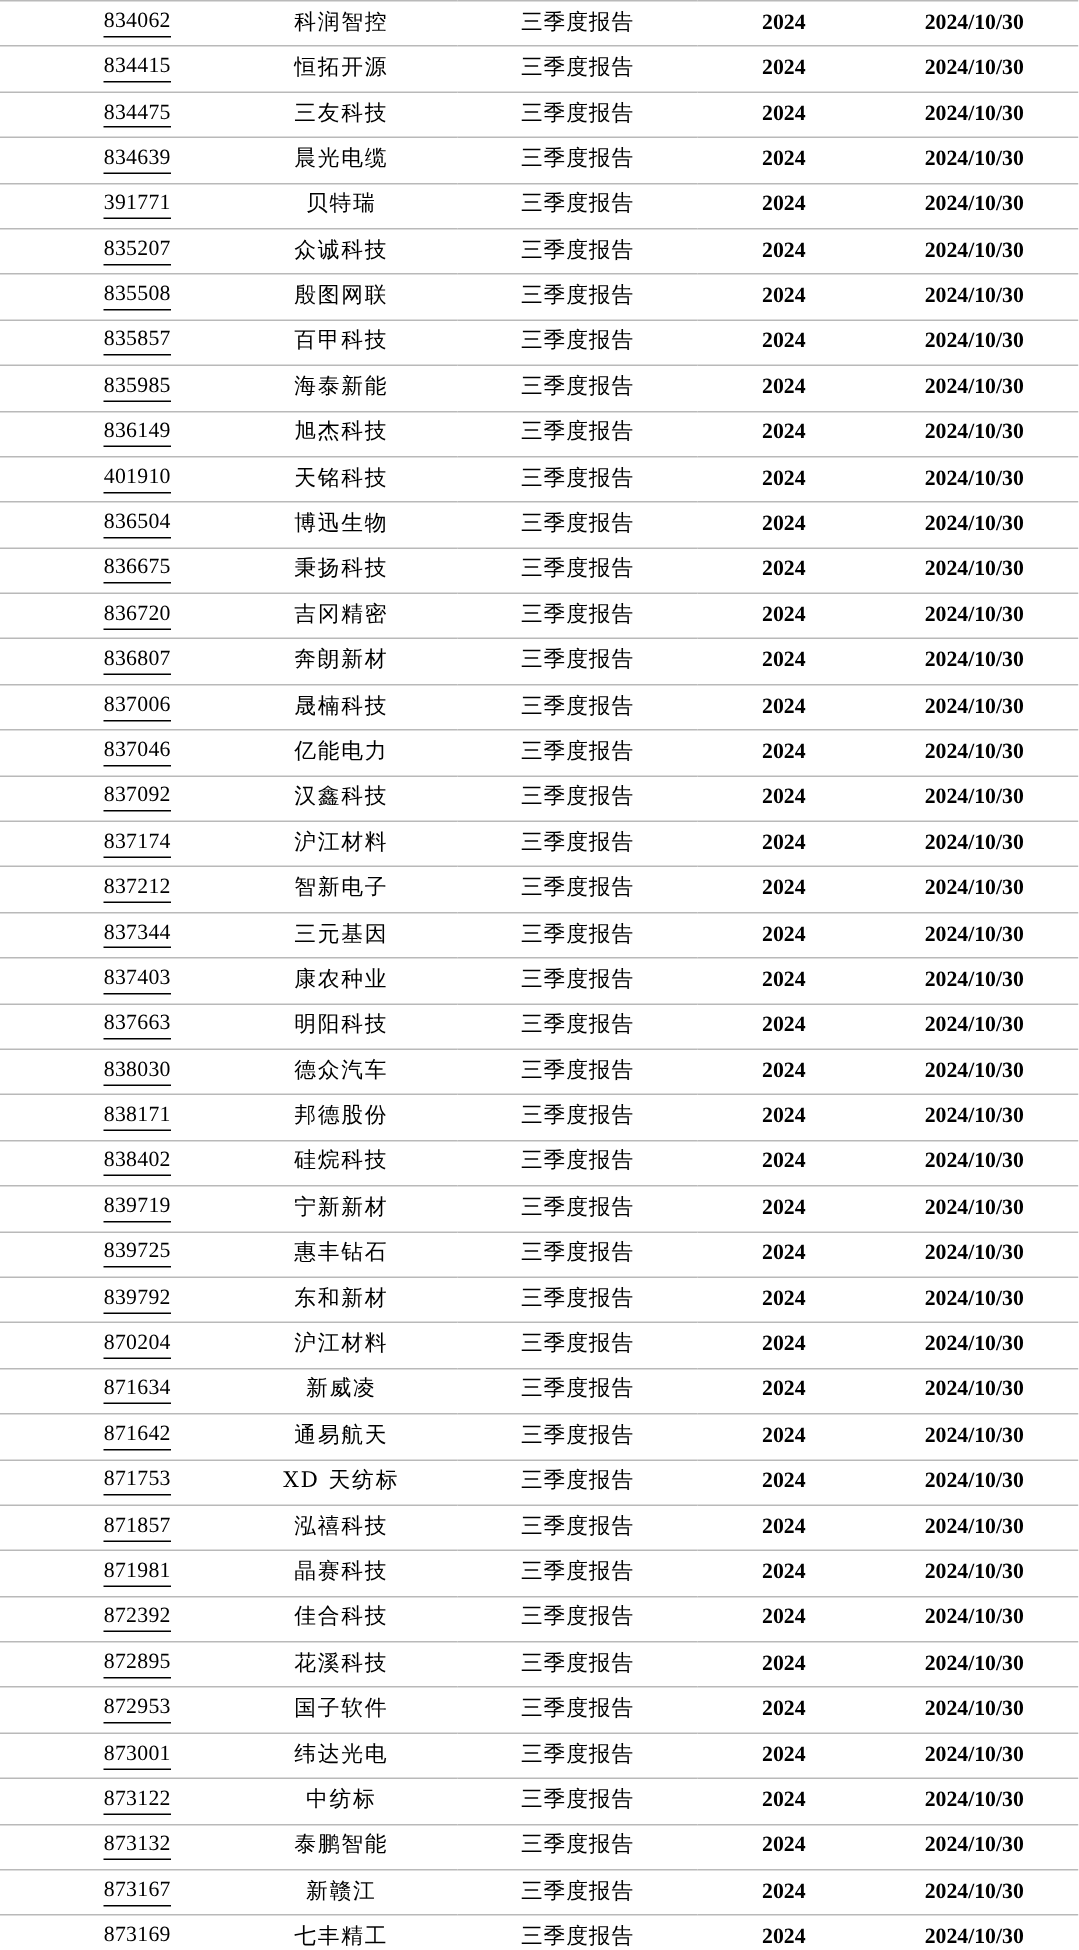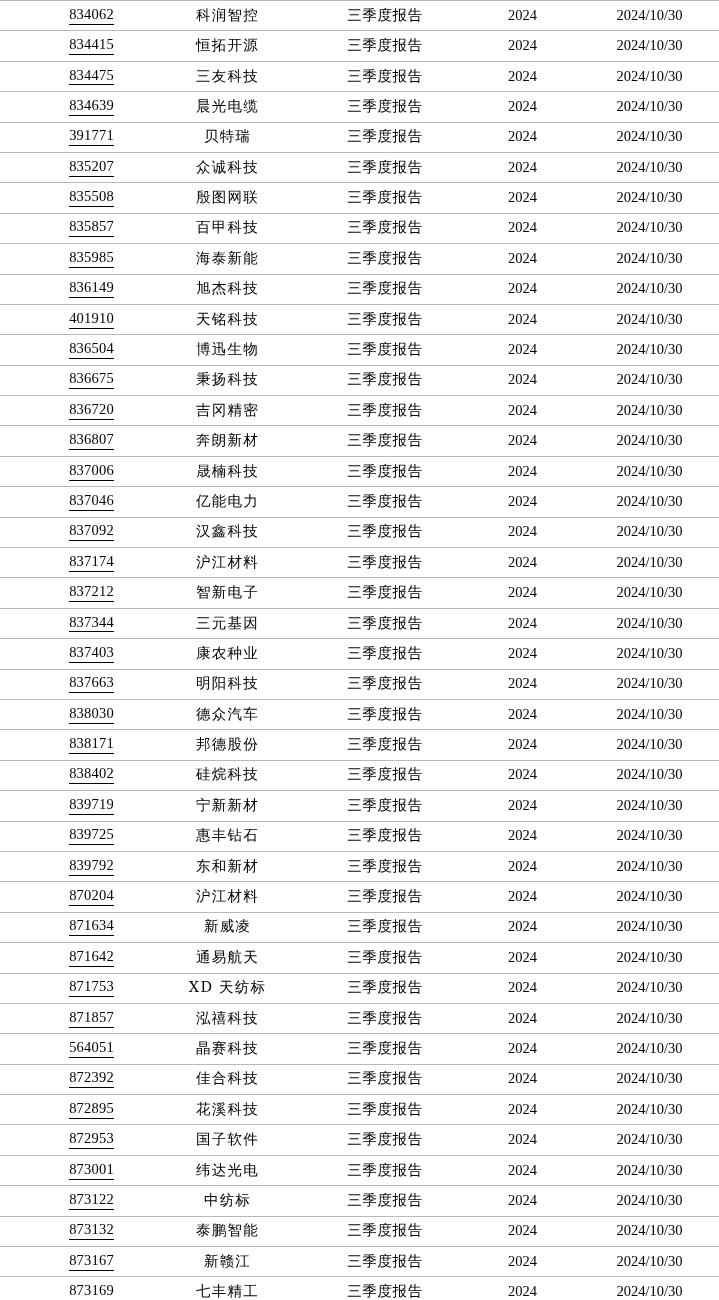--- a/index.html
+++ b/index.html
@@ -59,23 +59,25 @@
     font-family: "DejaVu Serif", "Liberation Serif", serif;
     letter-spacing: 1.2px;
   }
   td.type {
     text-align: center;
     font-family: "DejaVu Serif", "Liberation Serif", serif;
     letter-spacing: 0.6px;
   }
   td.year {
     text-align: center;
+    font-weight: bold;
   }
   td.date {
     text-align: center;
+    font-weight: bold;
   }
   
   table.report-table tr:first-child td {
     border-top: 1px solid #b9b9b9;
   }
 </style>
 </head>
 <body>
 
 <div class="doc">
@@ -320,21 +322,21 @@
           <td class="date">2024/10/30</td>
         </tr>
         <tr>
           <td class="code"><span class="code-text">871857</span></td>
           <td class="name">泓禧科技</td>
           <td class="type">三季度报告</td>
           <td class="year">2024</td>
           <td class="date">2024/10/30</td>
         </tr>
         <tr>
-          <td class="code"><span class="code-text">564051</span></td>
+          <td class="code"><span class="code-text">871981</span></td>
           <td class="name">晶赛科技</td>
           <td class="type">三季度报告</td>
           <td class="year">2024</td>
           <td class="date">2024/10/30</td>
         </tr>
         <tr>
           <td class="code"><span class="code-text">872392</span></td>
           <td class="name">佳合科技</td>
           <td class="type">三季度报告</td>
           <td class="year">2024</td>

